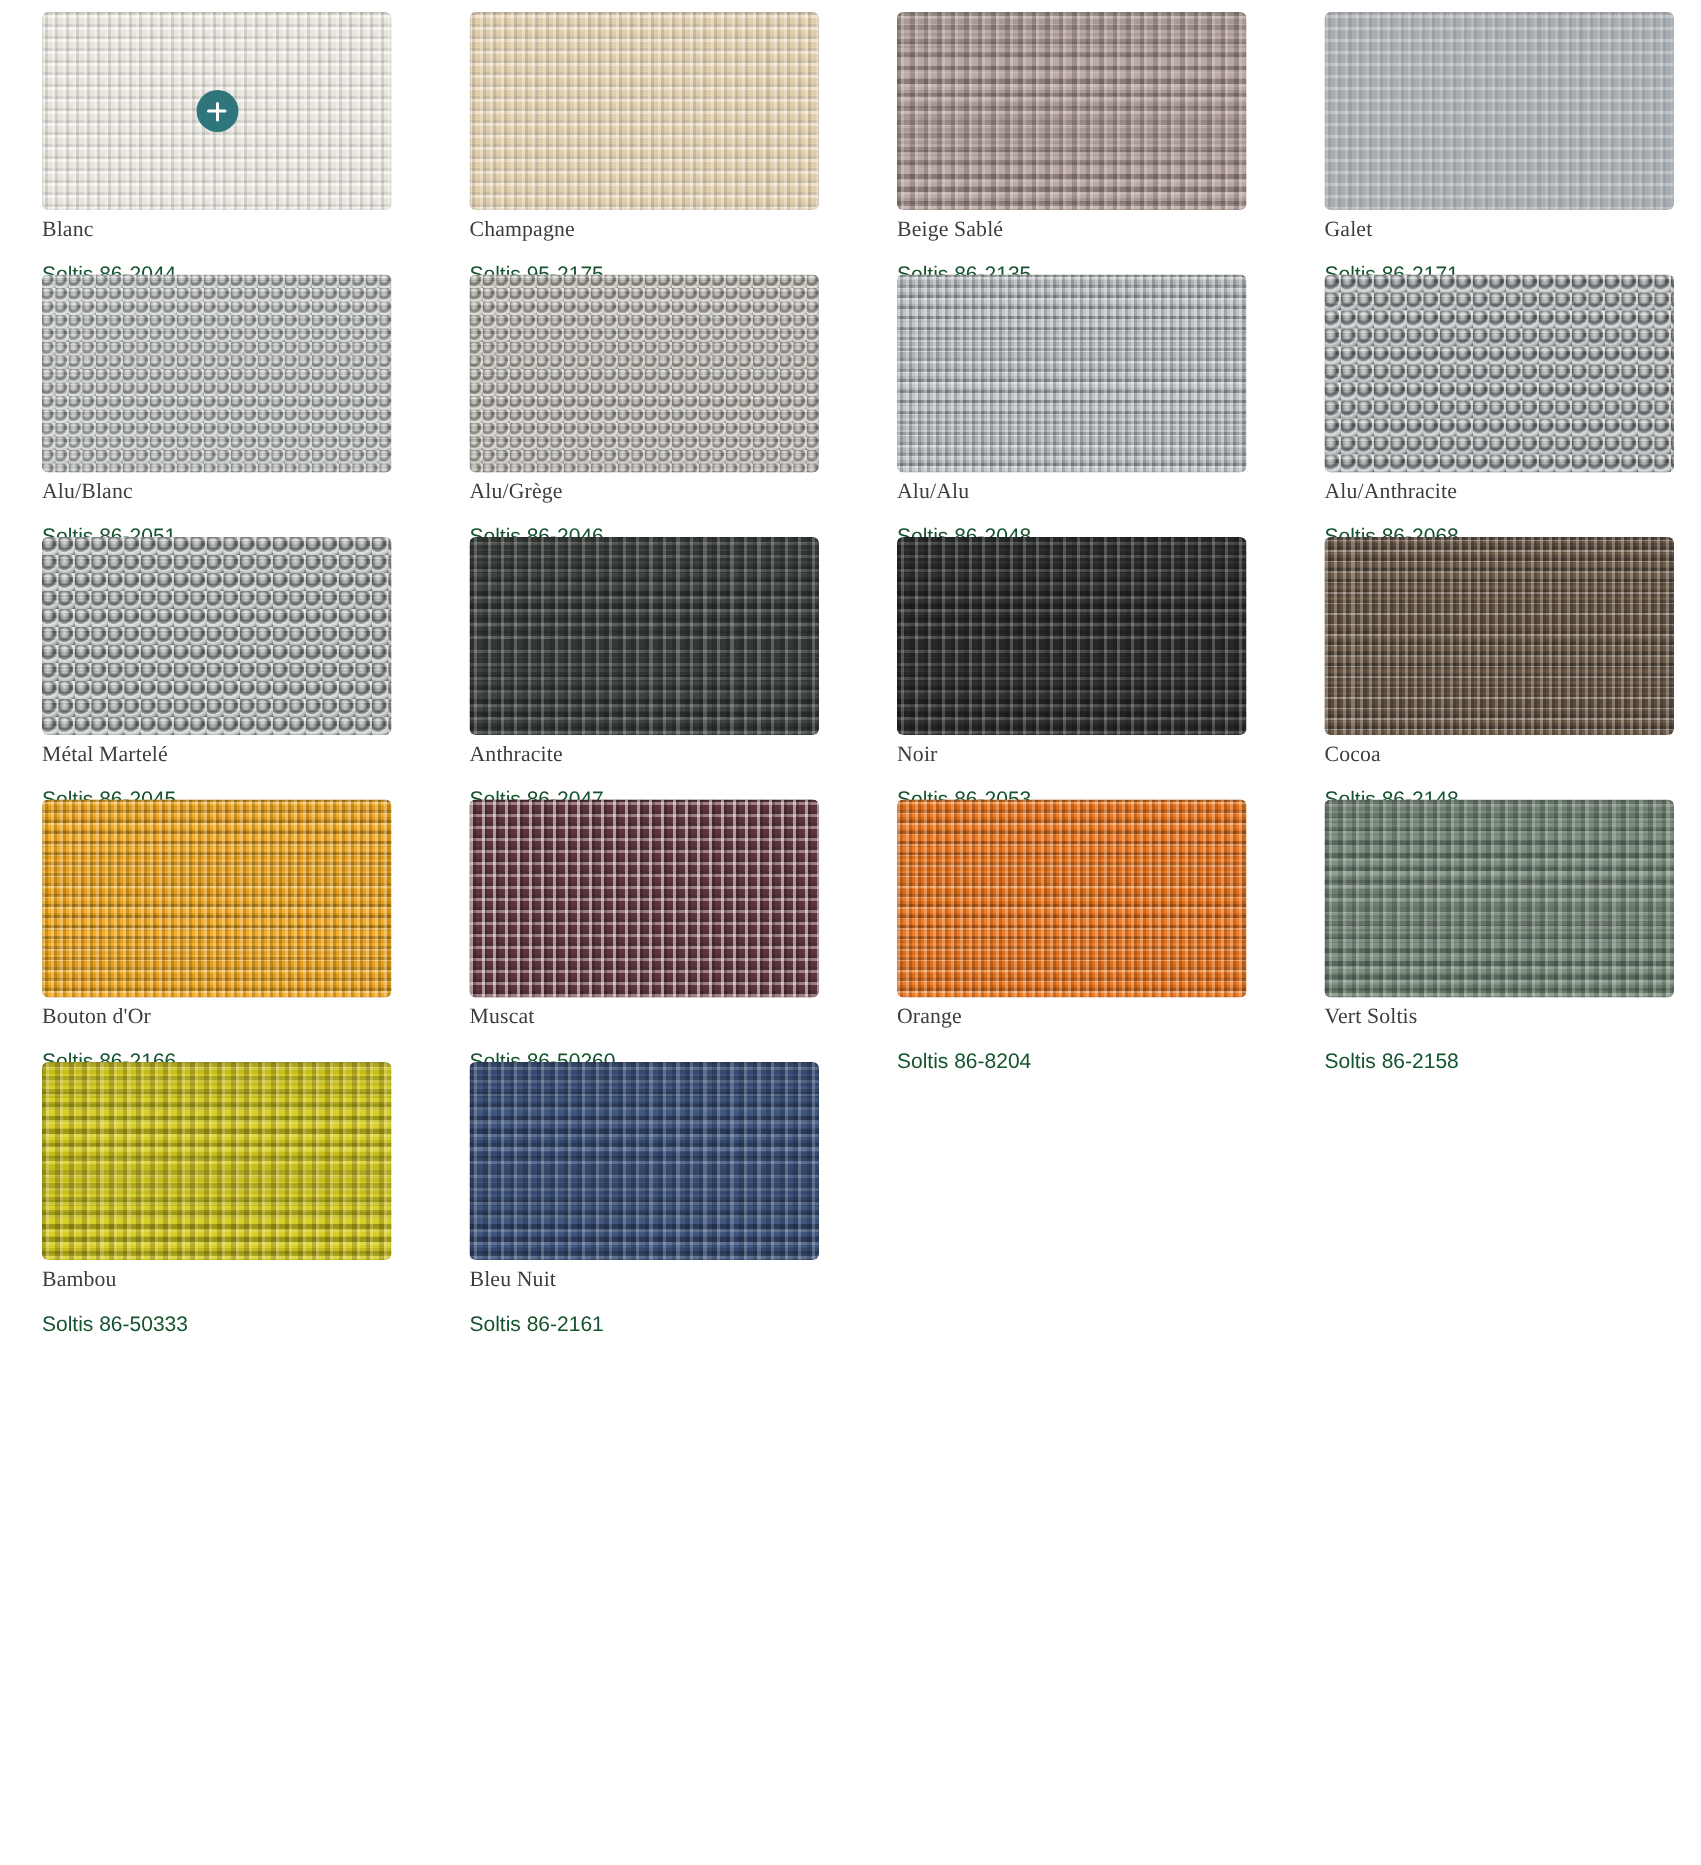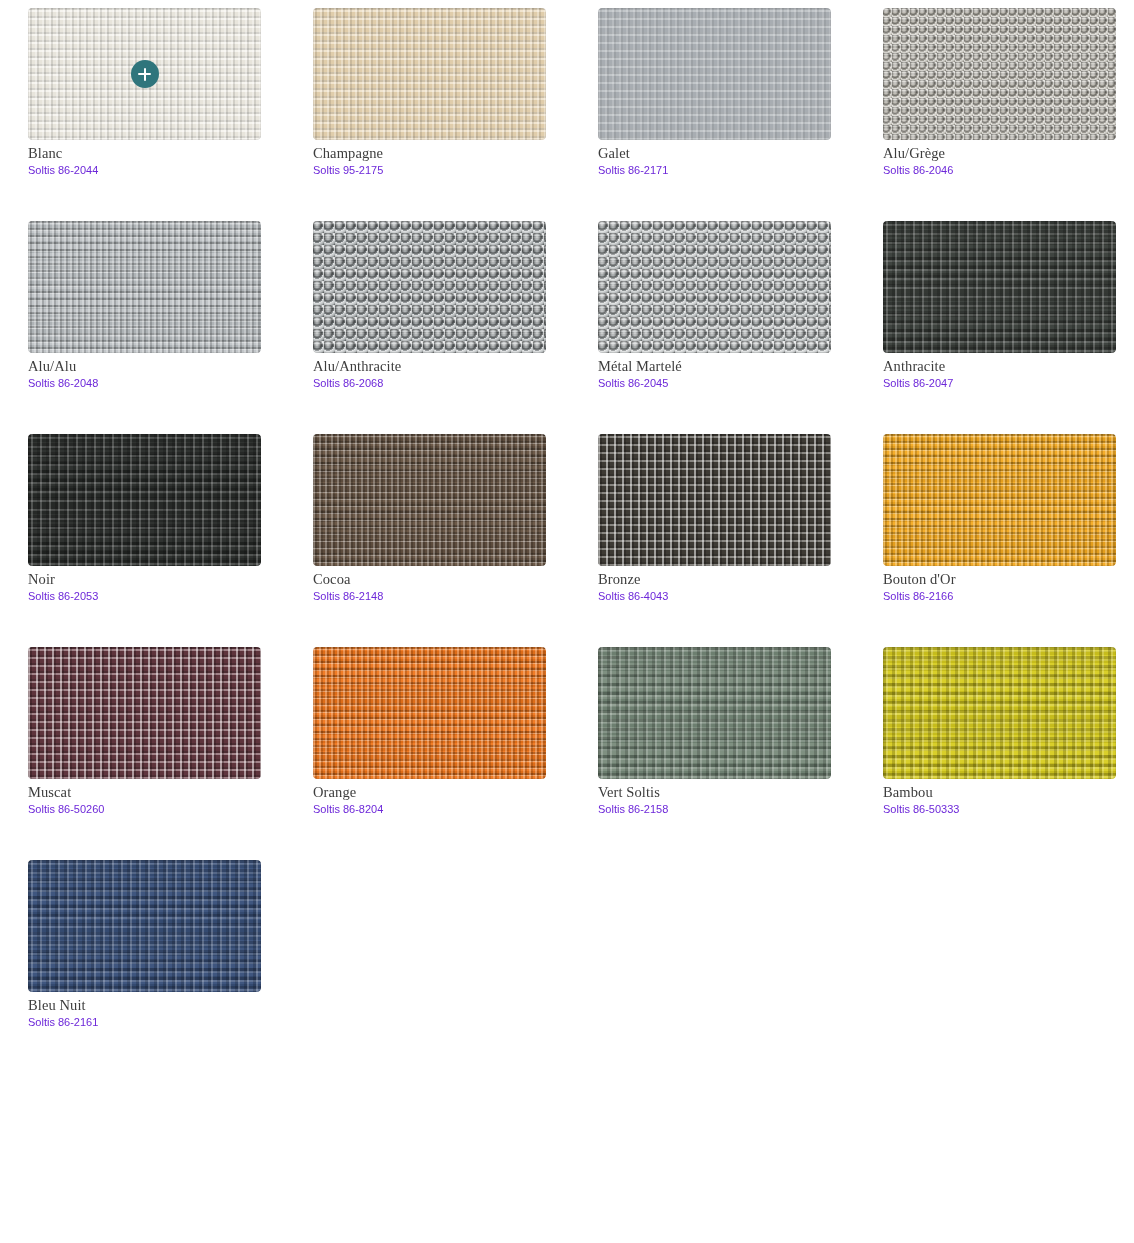--- a/index.html
+++ b/index.html
@@ -19,21 +19,21 @@
     padding: 8px 0 0 0;
     display: grid;
     grid-template-columns: repeat(4, 285px);
     column-gap: 0px;
     row-gap: 0px;
     padding-left: 28px;
   }
 
   .swatch-card {
     width: 285px;
-    height: 213px;
+    height: 175px;
     position: relative;
     padding-right: 25px;
   }
 
   .swatch-image-wrap {
     position: relative;
     width: 233px;
     height: 132px;
     border-radius: 4px;
     overflow: hidden;
@@ -185,25 +185,25 @@
 
   .swatch-name {
     margin-top: 5px;
     font-family: "Liberation Serif", "DejaVu Serif", serif;
     font-size: 14.5px;
     line-height: 17px;
     color: #3d3d3d;
     letter-spacing: 0.1px;
   }
   .swatch-code {
-    margin-top: 0px;
+    margin-top: 12px;
     font-family: "Liberation Sans", sans-serif;
-    font-size: 11px;
+    font-size: 14px;
     line-height: 16px;
-    color: #6d28d9;
+    color: #14532d;
   }
 </style>
 </head>
 <body>
 
 <div class="gallery">
     <div class="swatch-card">
       <div class="swatch-image-wrap">
         <div class="swatch-image" style="background: repeating-linear-gradient(rgb(243, 241, 234) 0px, rgb(243, 241, 234) 4px, rgb(232, 229, 220) 4px, rgb(232, 229, 220) 8px);"></div>
         <div class="weave grid-fine"></div>
@@ -220,29 +220,47 @@
       <div class="swatch-image-wrap">
         <div class="swatch-image" style="background: repeating-linear-gradient(rgb(236, 220, 192) 0px, rgb(236, 220, 192) 4px, rgb(224, 205, 171) 4px, rgb(224, 205, 171) 8px);"></div>
         <div class="weave grid-fine"></div>
         <div class="swatch-border"></div>
       </div>
       <div class="swatch-name">Champagne</div>
       <div class="swatch-code">Soltis 95-2175</div>
     </div>
     <div class="swatch-card">
       <div class="swatch-image-wrap">
+        <div class="swatch-image" style="background: repeating-linear-gradient(rgb(188, 171, 165) 0px, rgb(188, 171, 165) 4px, rgb(171, 154, 148) 4px, rgb(171, 154, 148) 8px);"></div>
+        <div class="weave dots"></div>
+        <div class="swatch-border"></div>
+      </div>
+      <div class="swatch-name">Beige Sablé</div>
+      <div class="swatch-code">Soltis 86-2135</div>
+    </div>
+    <div class="swatch-card">
+      <div class="swatch-image-wrap">
         <div class="swatch-image" style="background: repeating-linear-gradient(rgb(182, 187, 191) 0px, rgb(182, 187, 191) 4px, rgb(168, 173, 178) 4px, rgb(168, 173, 178) 8px);"></div>
         <div class="weave plain"></div>
         <div class="swatch-border"></div>
       </div>
       <div class="swatch-name">Galet</div>
       <div class="swatch-code">Soltis 86-2171</div>
     </div>
     <div class="swatch-card">
       <div class="swatch-image-wrap">
+        <div class="swatch-image" style="background: repeating-linear-gradient(rgb(202, 205, 205) 0px, rgb(202, 205, 205) 4px, rgb(182, 186, 185) 4px, rgb(182, 186, 185) 8px);"></div>
+        <div class="weave metal"></div>
+        <div class="swatch-border"></div>
+      </div>
+      <div class="swatch-name">Alu/Blanc</div>
+      <div class="swatch-code">Soltis 86-2051</div>
+    </div>
+    <div class="swatch-card">
+      <div class="swatch-image-wrap">
         <div class="swatch-image" style="background: repeating-linear-gradient(rgb(200, 197, 189) 0px, rgb(200, 197, 189) 4px, rgb(179, 176, 167) 4px, rgb(179, 176, 167) 8px);"></div>
         <div class="weave metal"></div>
         <div class="swatch-border"></div>
       </div>
       <div class="swatch-name">Alu/Grège</div>
       <div class="swatch-code">Soltis 86-2046</div>
     </div>
     <div class="swatch-card">
       <div class="swatch-image-wrap">
         <div class="swatch-image" style="background: repeating-linear-gradient(rgb(194, 198, 201) 0px, rgb(194, 198, 201) 4px, rgb(174, 179, 182) 4px, rgb(174, 179, 182) 8px);"></div>
@@ -292,29 +310,20 @@
       <div class="swatch-image-wrap">
         <div class="swatch-image" style="background: repeating-linear-gradient(rgb(109, 90, 73) 0px, rgb(109, 90, 73) 4px, rgb(92, 75, 60) 4px, rgb(92, 75, 60) 8px);"></div>
         <div class="weave ribs"></div>
         <div class="swatch-border"></div>
       </div>
       <div class="swatch-name">Cocoa</div>
       <div class="swatch-code">Soltis 86-2148</div>
     </div>
     <div class="swatch-card">
       <div class="swatch-image-wrap">
-        <div class="swatch-image" style="background: repeating-linear-gradient(rgb(75, 71, 64) 0px, rgb(75, 71, 64) 4px, rgb(61, 58, 52) 4px, rgb(61, 58, 52) 8px);"></div>
-        <div class="weave speckle"></div>
-        <div class="swatch-border"></div>
-      </div>
-      <div class="swatch-name">Bronze</div>
-      <div class="swatch-code">Soltis 86-4043</div>
-    </div>
-    <div class="swatch-card">
-      <div class="swatch-image-wrap">
         <div class="swatch-image" style="background: repeating-linear-gradient(rgb(244, 173, 42) 0px, rgb(244, 173, 42) 4px, rgb(227, 157, 28) 4px, rgb(227, 157, 28) 8px);"></div>
         <div class="weave ribs"></div>
         <div class="swatch-border"></div>
       </div>
       <div class="swatch-name">Bouton d'Or</div>
       <div class="swatch-code">Soltis 86-2166</div>
     </div>
     <div class="swatch-card">
       <div class="swatch-image-wrap">
         <div class="swatch-image" style="background: repeating-linear-gradient(rgb(111, 64, 73) 0px, rgb(111, 64, 73) 4px, rgb(94, 52, 60) 4px, rgb(94, 52, 60) 8px);"></div>

